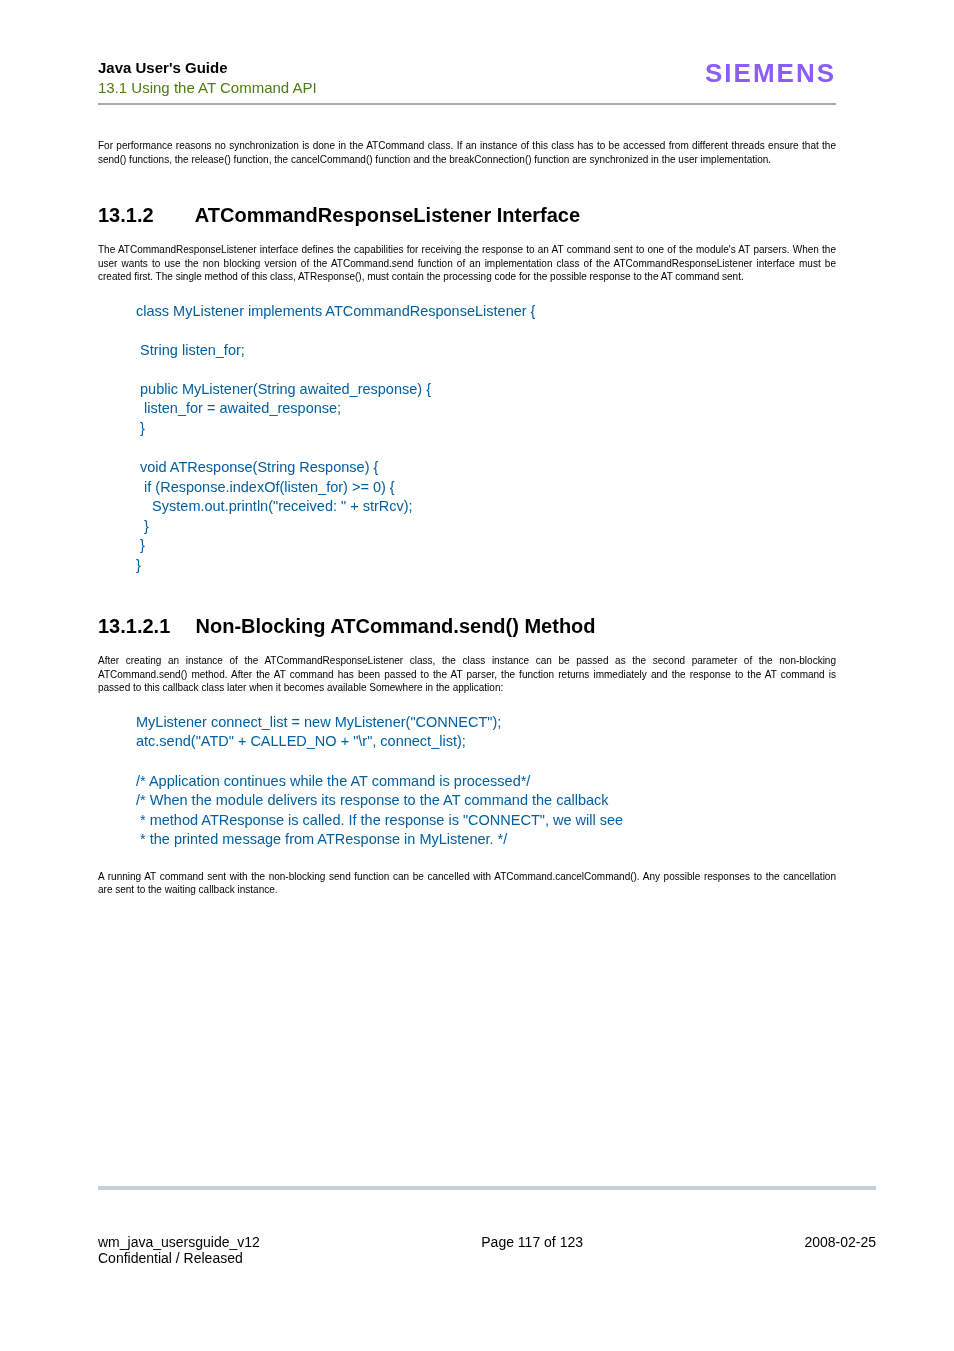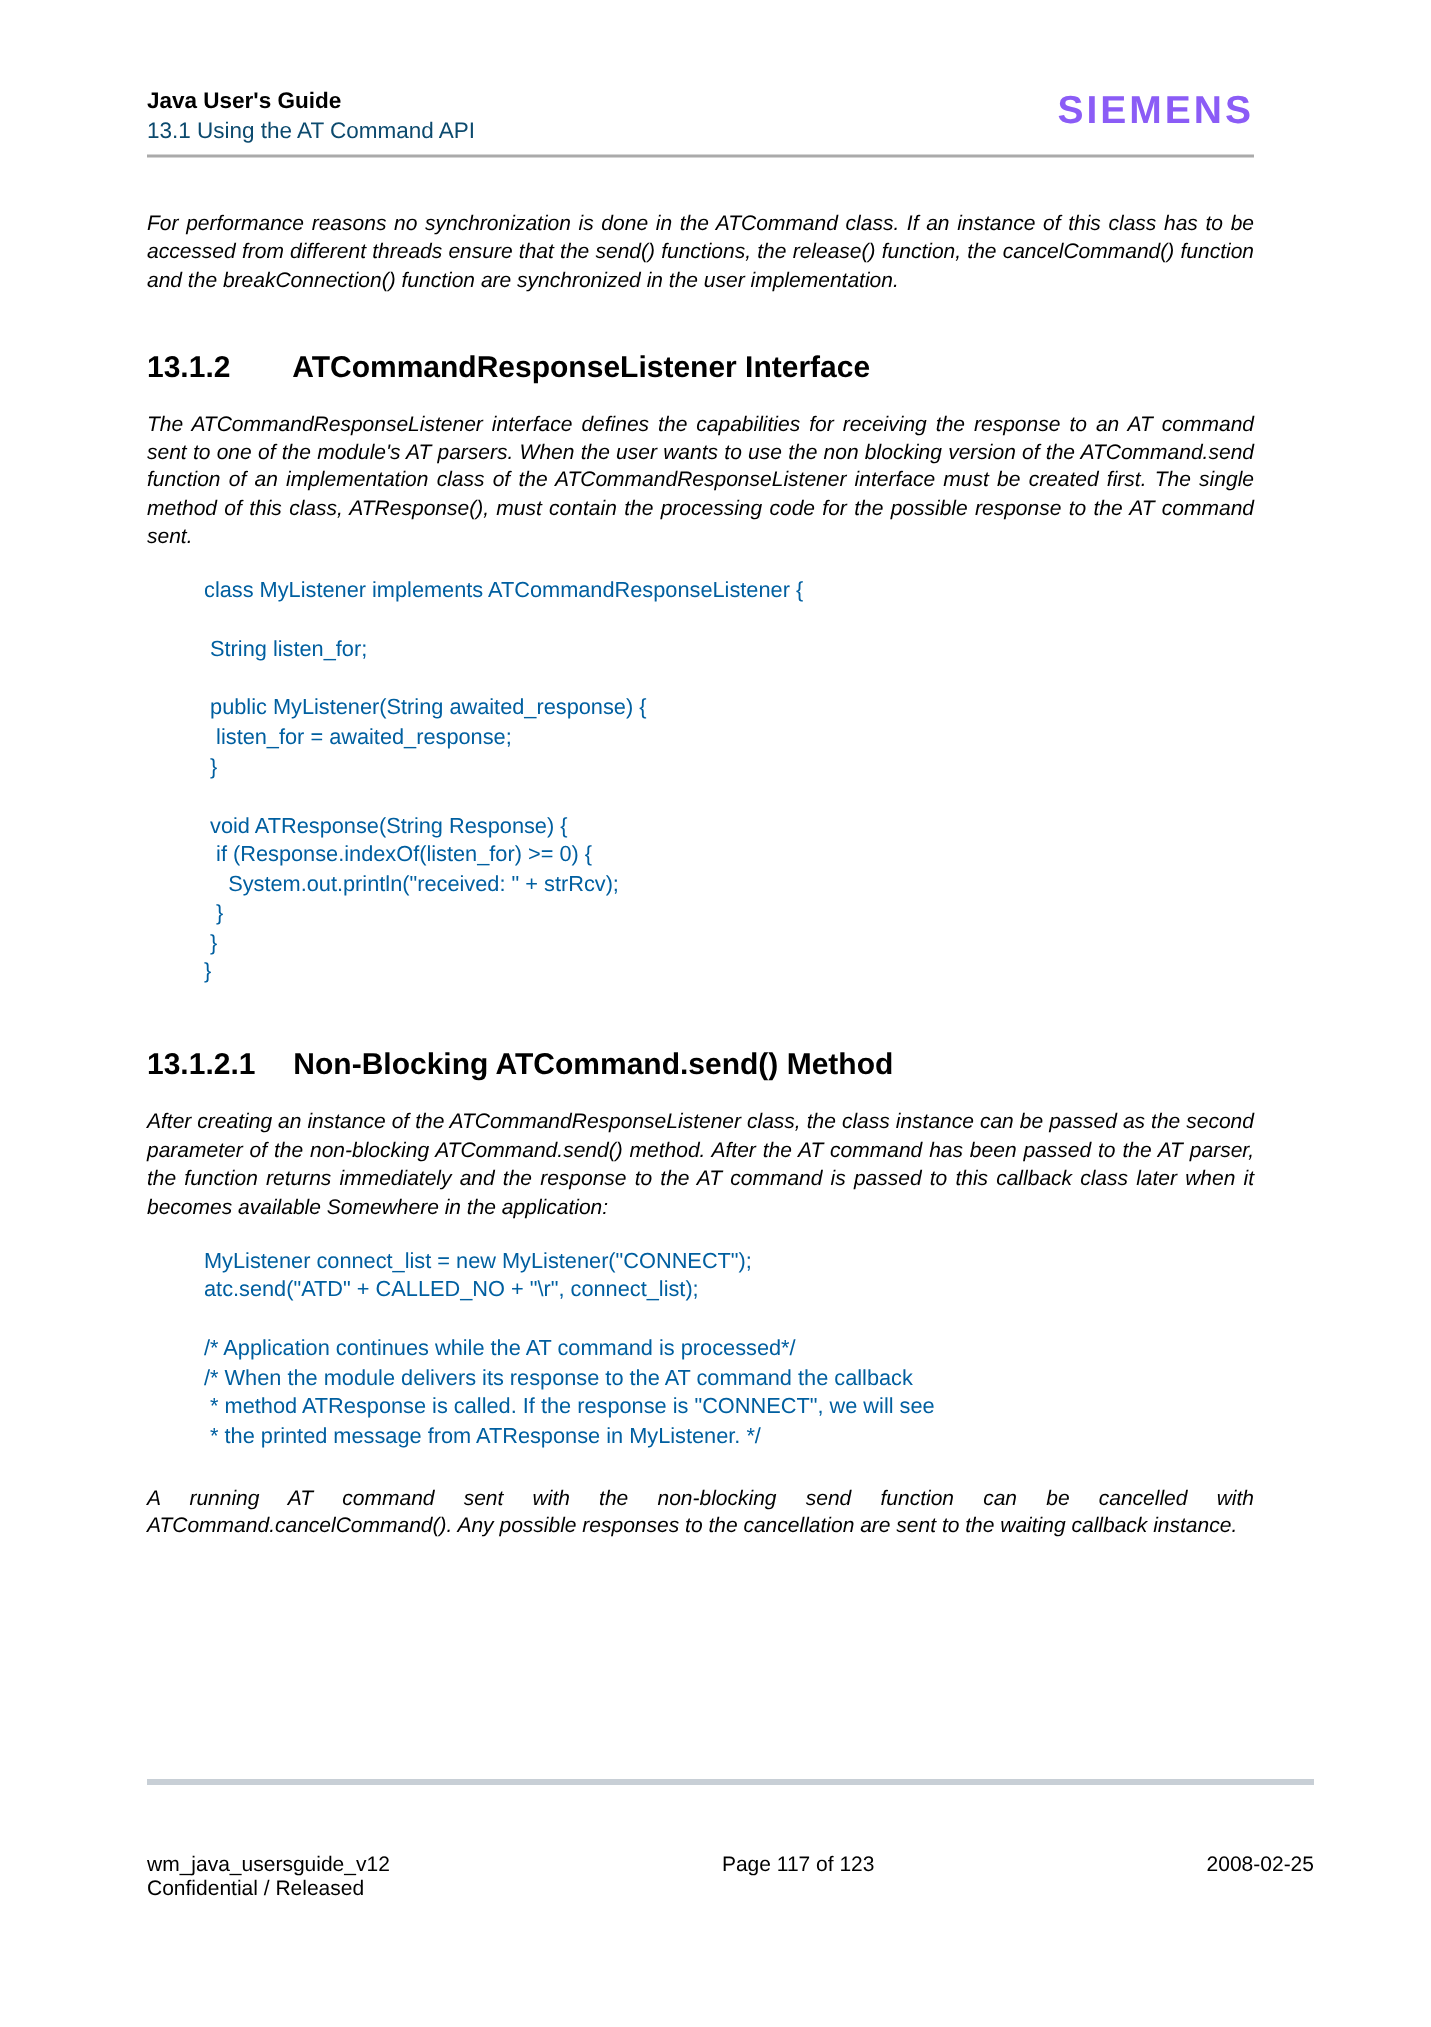--- a/index.html
+++ b/index.html
@@ -24,21 +24,21 @@
   .header-left {
     font-size: 15px;
     line-height: 1.3;
   }
   .header-title {
     font-weight: bold;
     color: #000;
   }
   .header-sub {
     font-weight: normal;
-    color: #0c4a6e;
+    color: #4d7c0f;
     text-align: right;
   }
   .brand {
     font-size: 26px;
     font-weight: 700;
     letter-spacing: 2px;
     color: #8b5cf6;
   }
   .rule {
     border: none;
@@ -49,25 +49,24 @@
   h2 {
     font-size: 20px;
     font-weight: bold;
     margin: 0 0 16px 0;
   }
   .num {
     display: inline-block;
     min-width: 92px;
   }
   p.body {
-    font-size: 14px;
+    font-size: 10px;
     line-height: 1.35;
     margin: 0 0 18px 0;
     text-align: justify;
-    font-style: italic;
   }
   .code {
     font-family: Arial, Helvetica, sans-serif;
     font-size: 14.5px;
     line-height: 1.35;
     color: #005fa0;
     white-space: pre;
     margin: 4px 0 20px 38px;
   }
   .section-gap {

